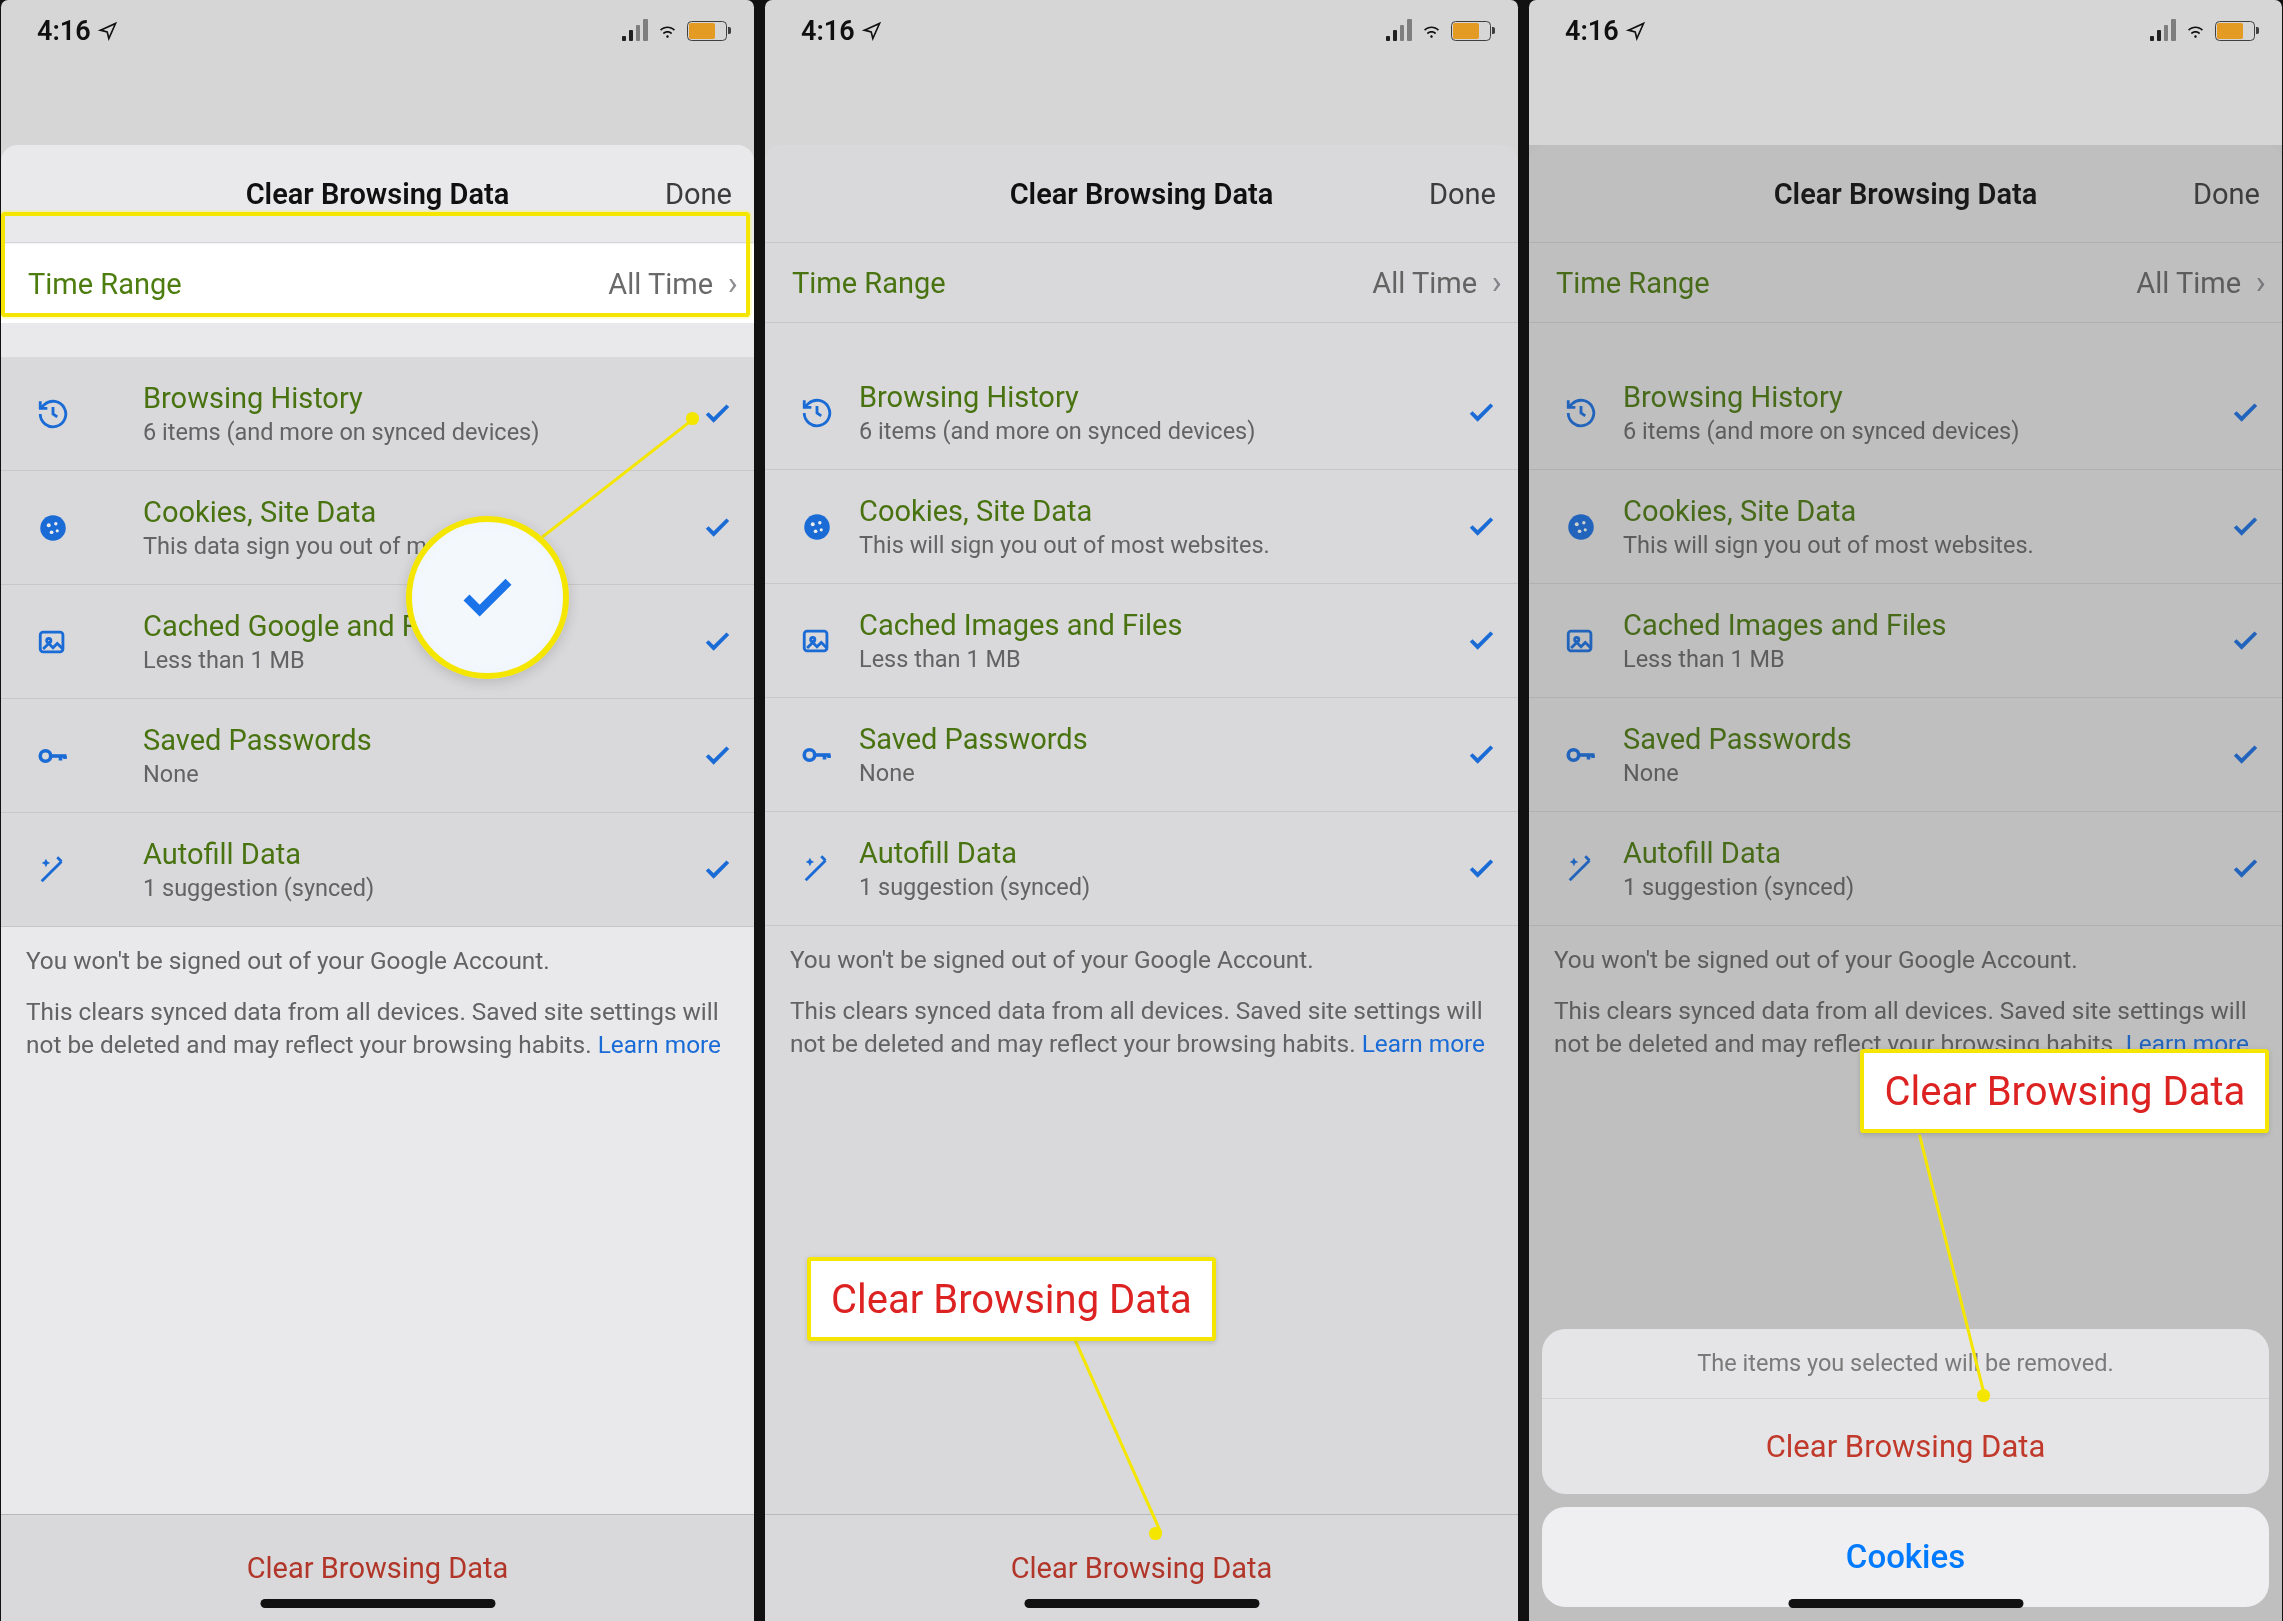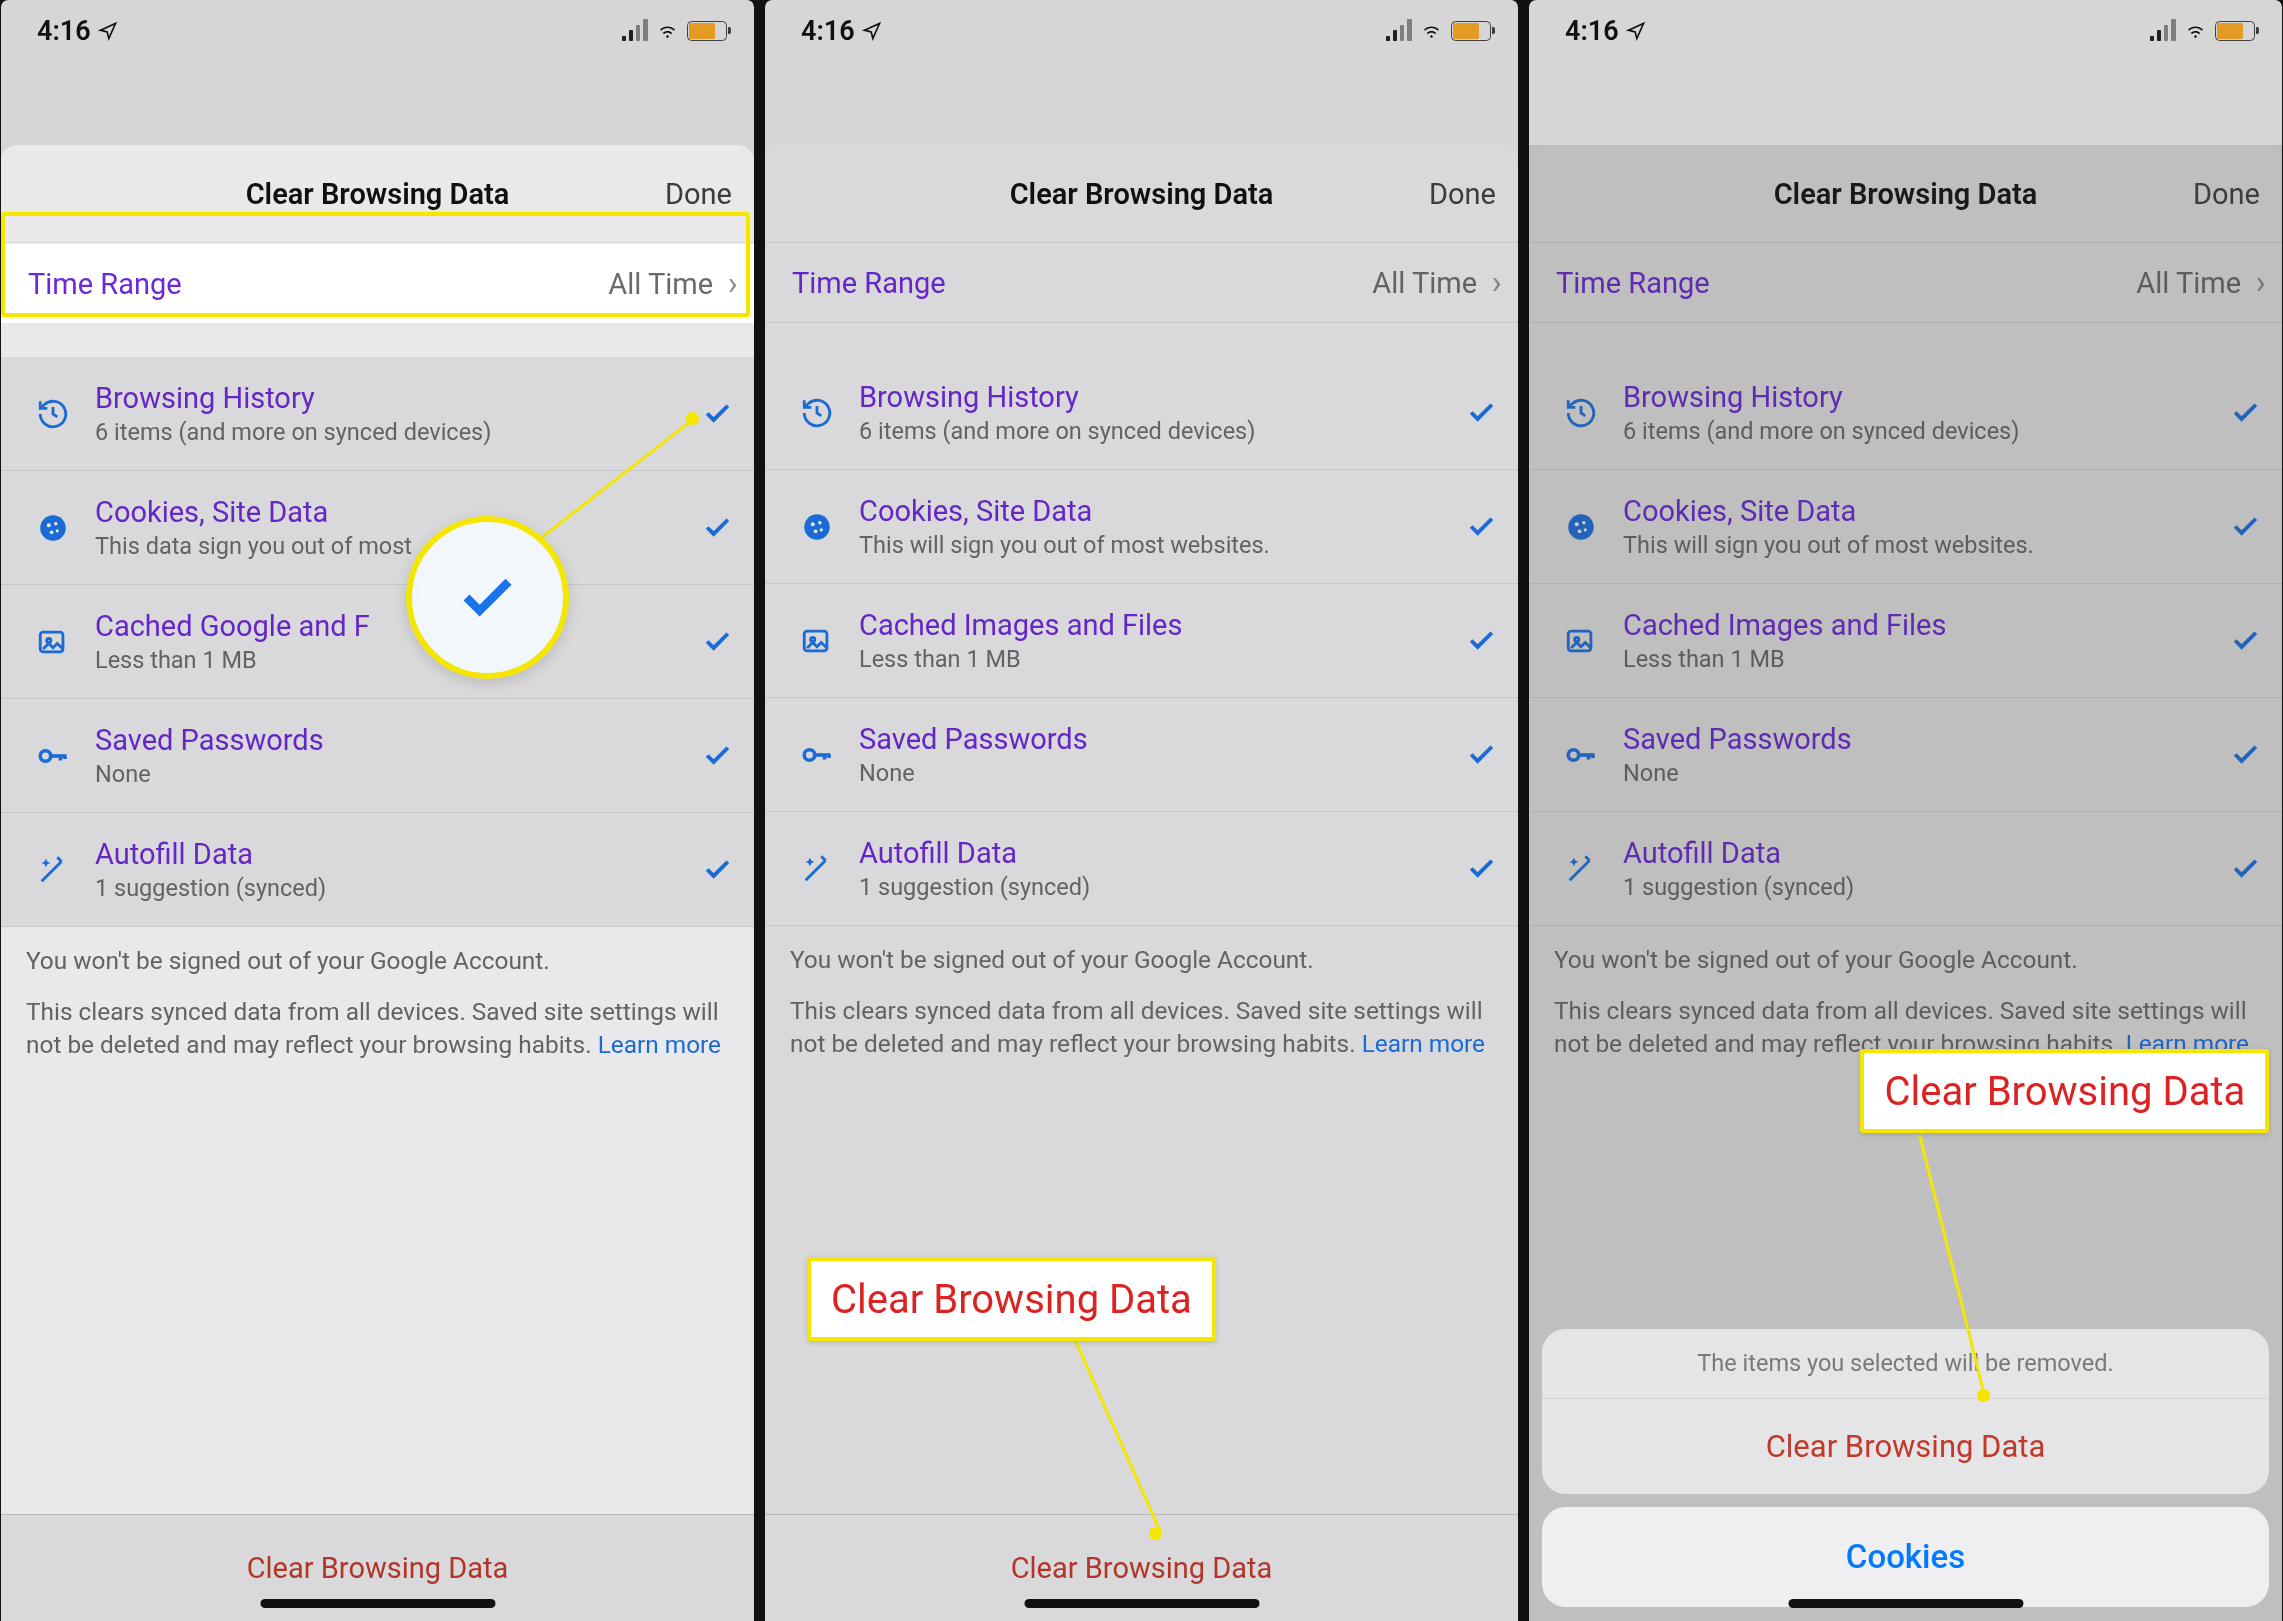--- a/index.html
+++ b/index.html
@@ -20,20 +20,21 @@
     position: relative;
     width: 753px;
     height: 1621px;
     background: #d6d6d6;
     border-radius: 7.2px 7.2px 0 0;
     overflow: hidden;
   }
   
   .dim {
     filter: brightness(0.93) grayscale(0.02);
+    gap: 48px;
   }
   
   .status-bar {
     height: 43px;
     display: flex;
     align-items: center;
     justify-content: space-between;
     padding: 25px 27px 5.4px 36px;
     font-size: 27px;
     font-weight: 600;
@@ -105,21 +106,21 @@
   .cell .icon {
     width:49px;
     display:flex;
     justify-content:center;
     align-items:center;
     color:#1a73e8;
     flex-shrink:0;
     margin-right:18px;
   }
   .cell .texts { flex:1; }
-  .cell .title { font-size:29px; color:#6d28d9; }
+  .cell .title { font-size:29px; color:#4d7c0f; }
   .cell .subtitle { font-size:23.5px; color:#6a6a6a; margin-top:3.6px; }
   .cell .check {
     width:40px; color:#1a73e8; display:flex; justify-content:center; align-items:center;
   }
   .chevron { color:#8e8e93; font-size:33px; margin-left:11px; }
   .time-range-val { color:#6a6a6a; font-size:29px; margin-right:3.6px; }
   .footer-text {
     padding: 18px 25px 9px 25px;
     font-size:24.4px;
     color:#6a6a6a;

